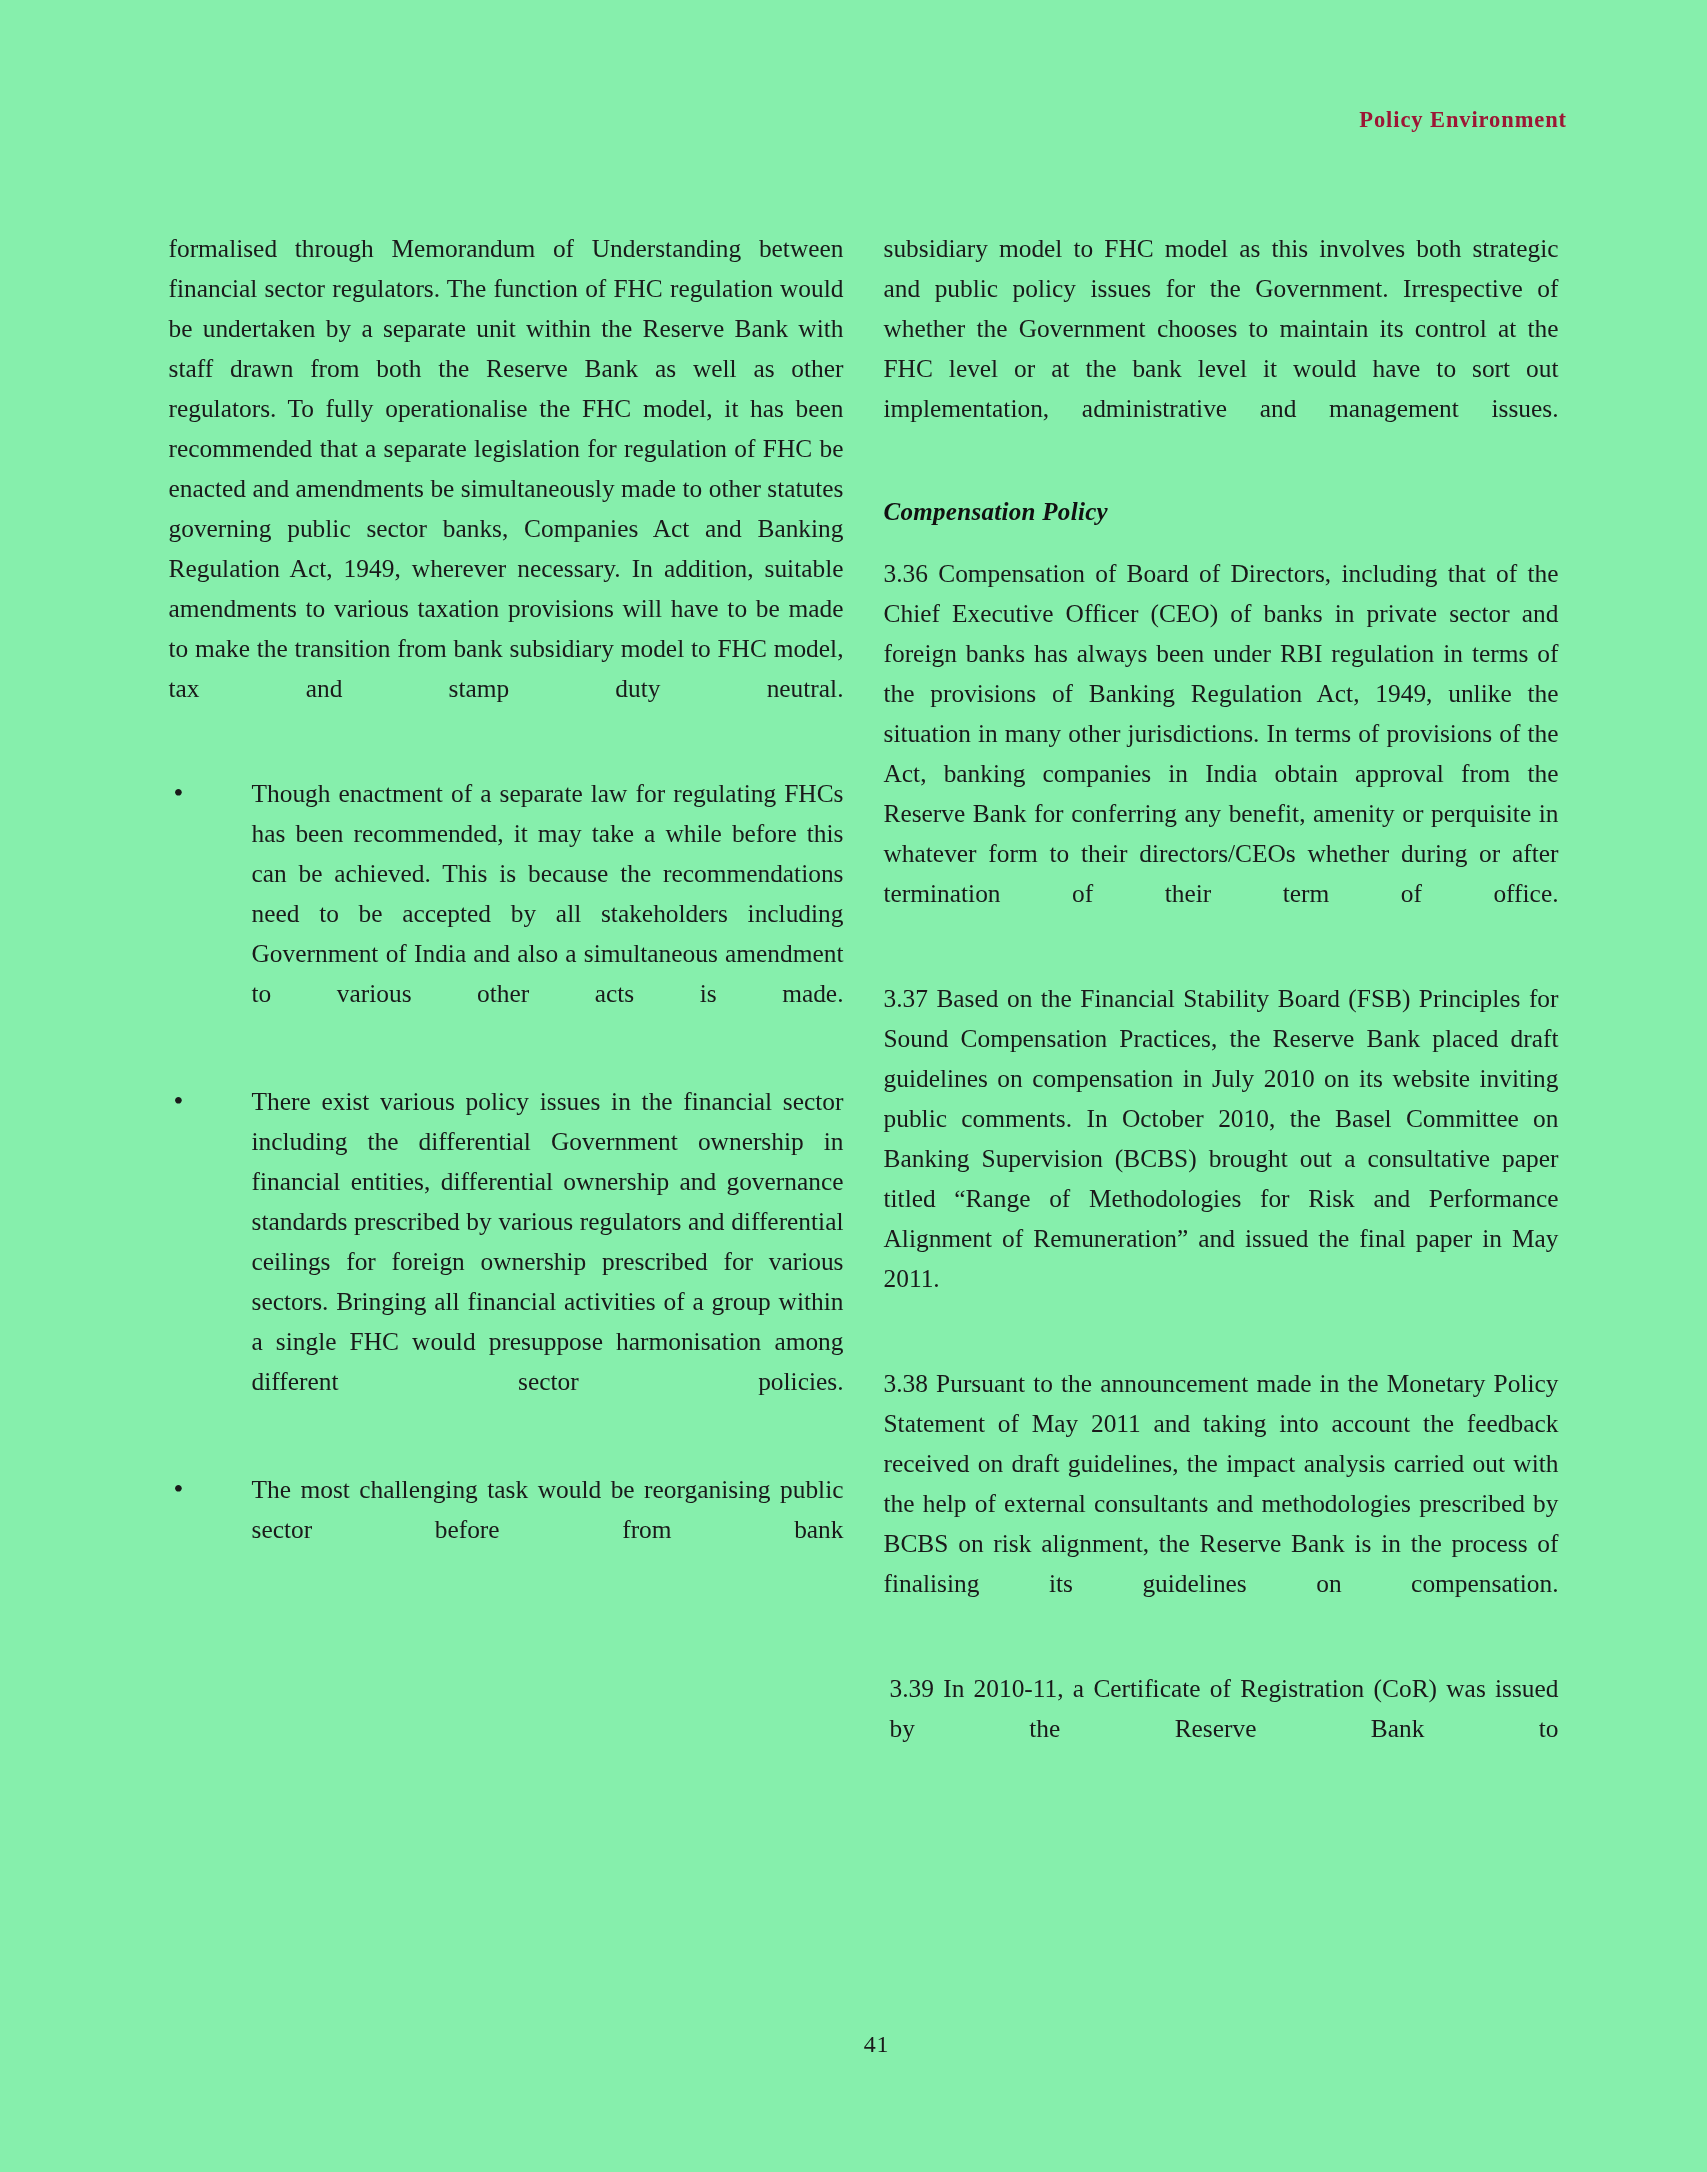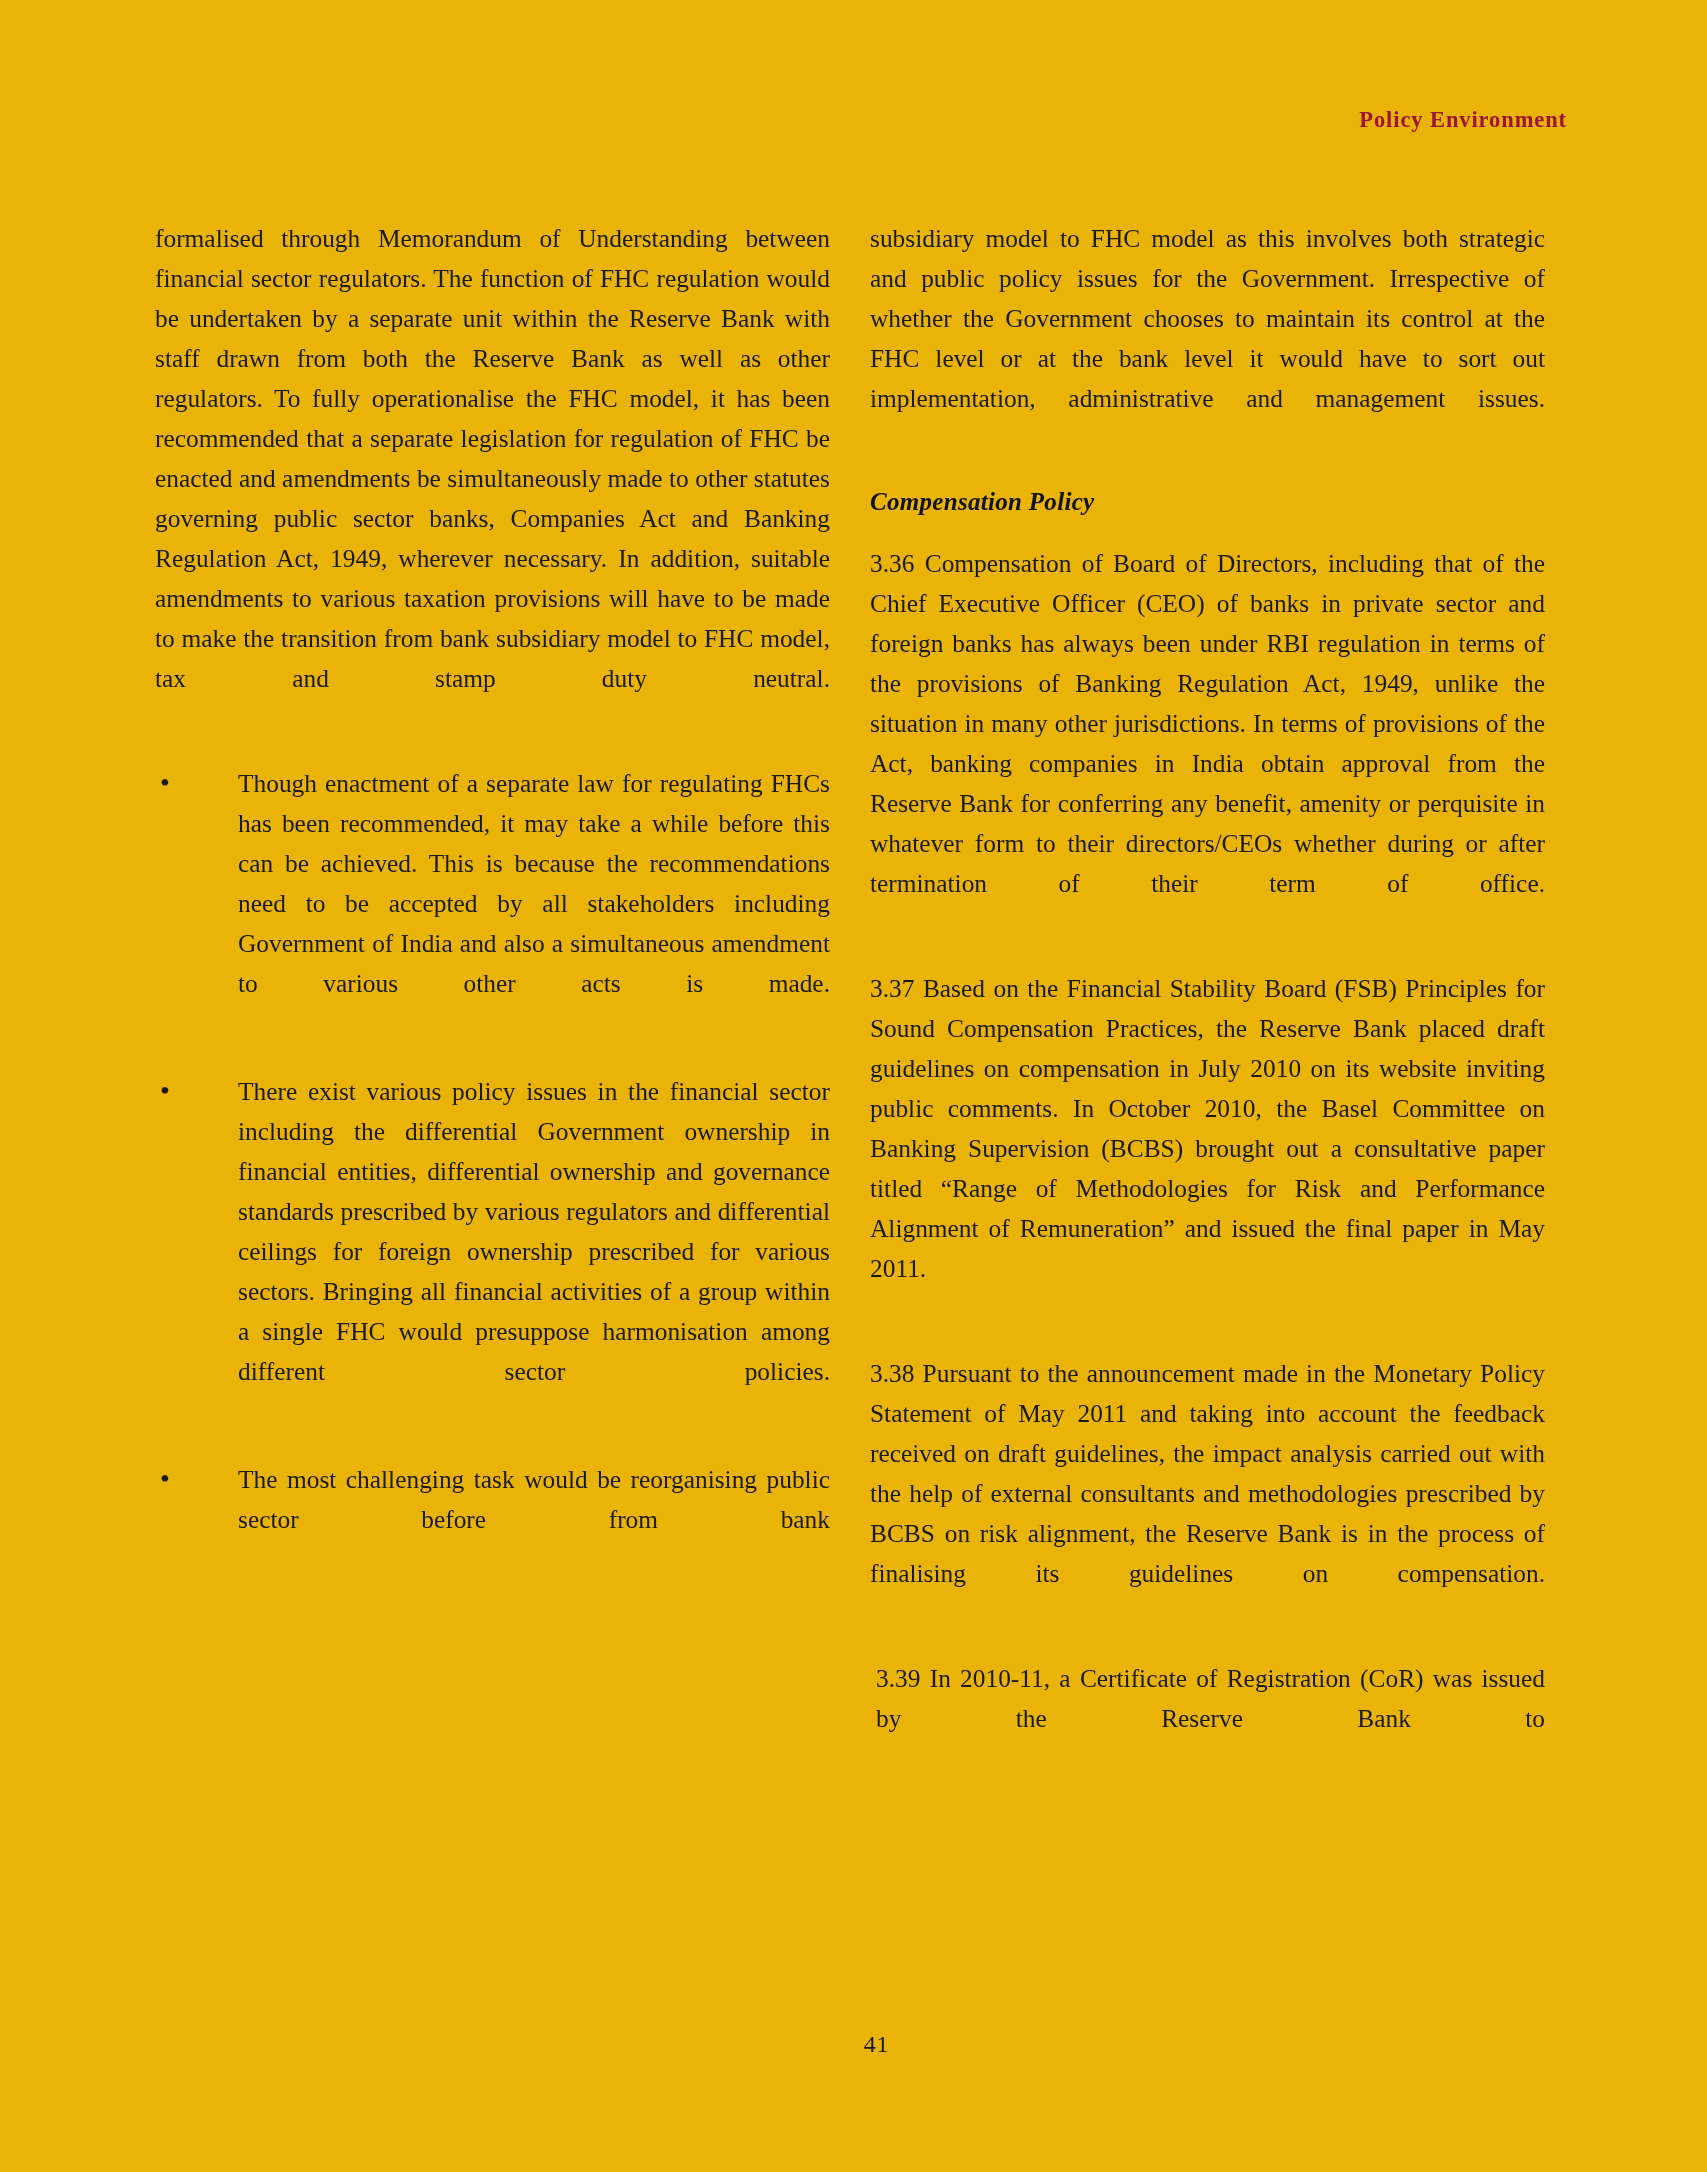--- a/index.html
+++ b/index.html
@@ -12,45 +12,46 @@
     height: 2172px;
     font-family: "Liberation Serif", "DejaVu Serif", serif;
     color: #1a1a1a;
     position: relative;
     overflow: hidden;
   }
 
   .page {
     position: absolute;
     inset: 0;
-    background: #eab308;
+    background: #86efac;
   }
 
   
   .running-header {
     position: absolute;
     top: 107px;
     right: 140px;
     font-family: "Liberation Serif", "DejaVu Serif", serif;
     font-weight: bold;
     font-style: normal;
     font-size: 22.5px;
     letter-spacing: 0.9px;
     color: #9c1635;
     white-space: nowrap;
   }
 
   
   .columns {
     position: absolute;
-    top: 218px;
+    top: 228px;
     left: 155px;
     width: 1417px;
     display: flex;
     gap: 40px;
+    justify-content: center;
   }
   .column {
     width: 675px;
     flex: 0 0 675px;
   }
 
   p.body-text {
     margin: 0 0 25px 0;
     font-size: 25.4px;
     line-height: 40px;

